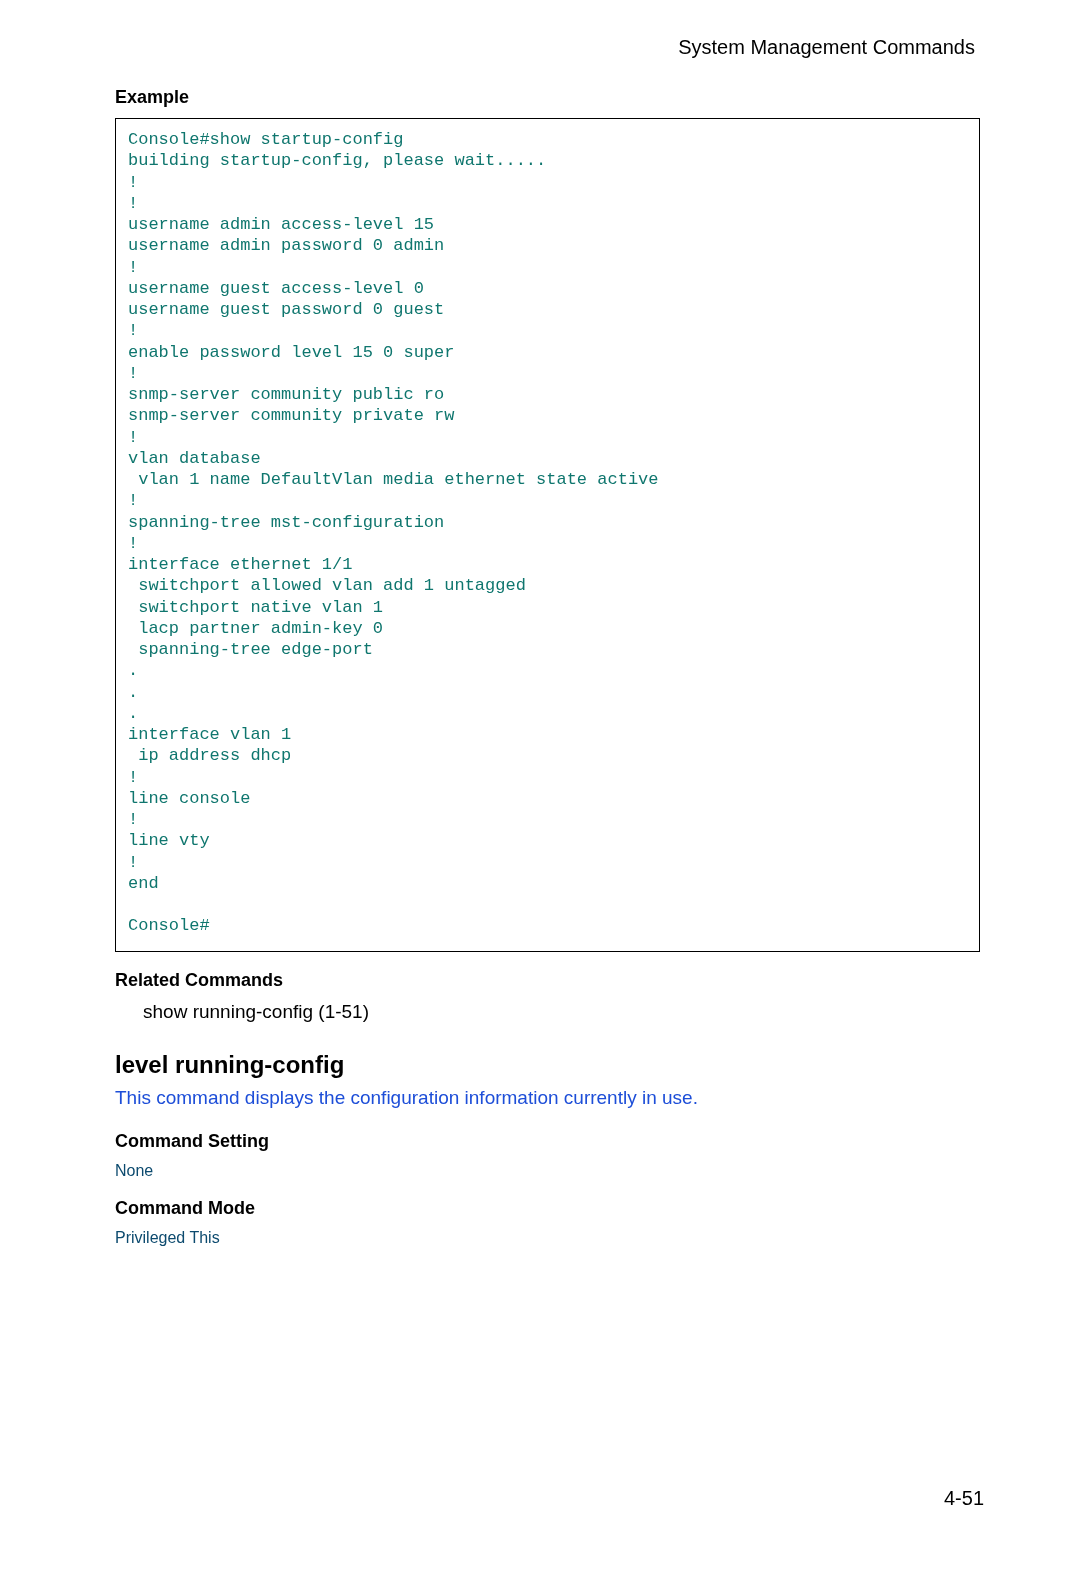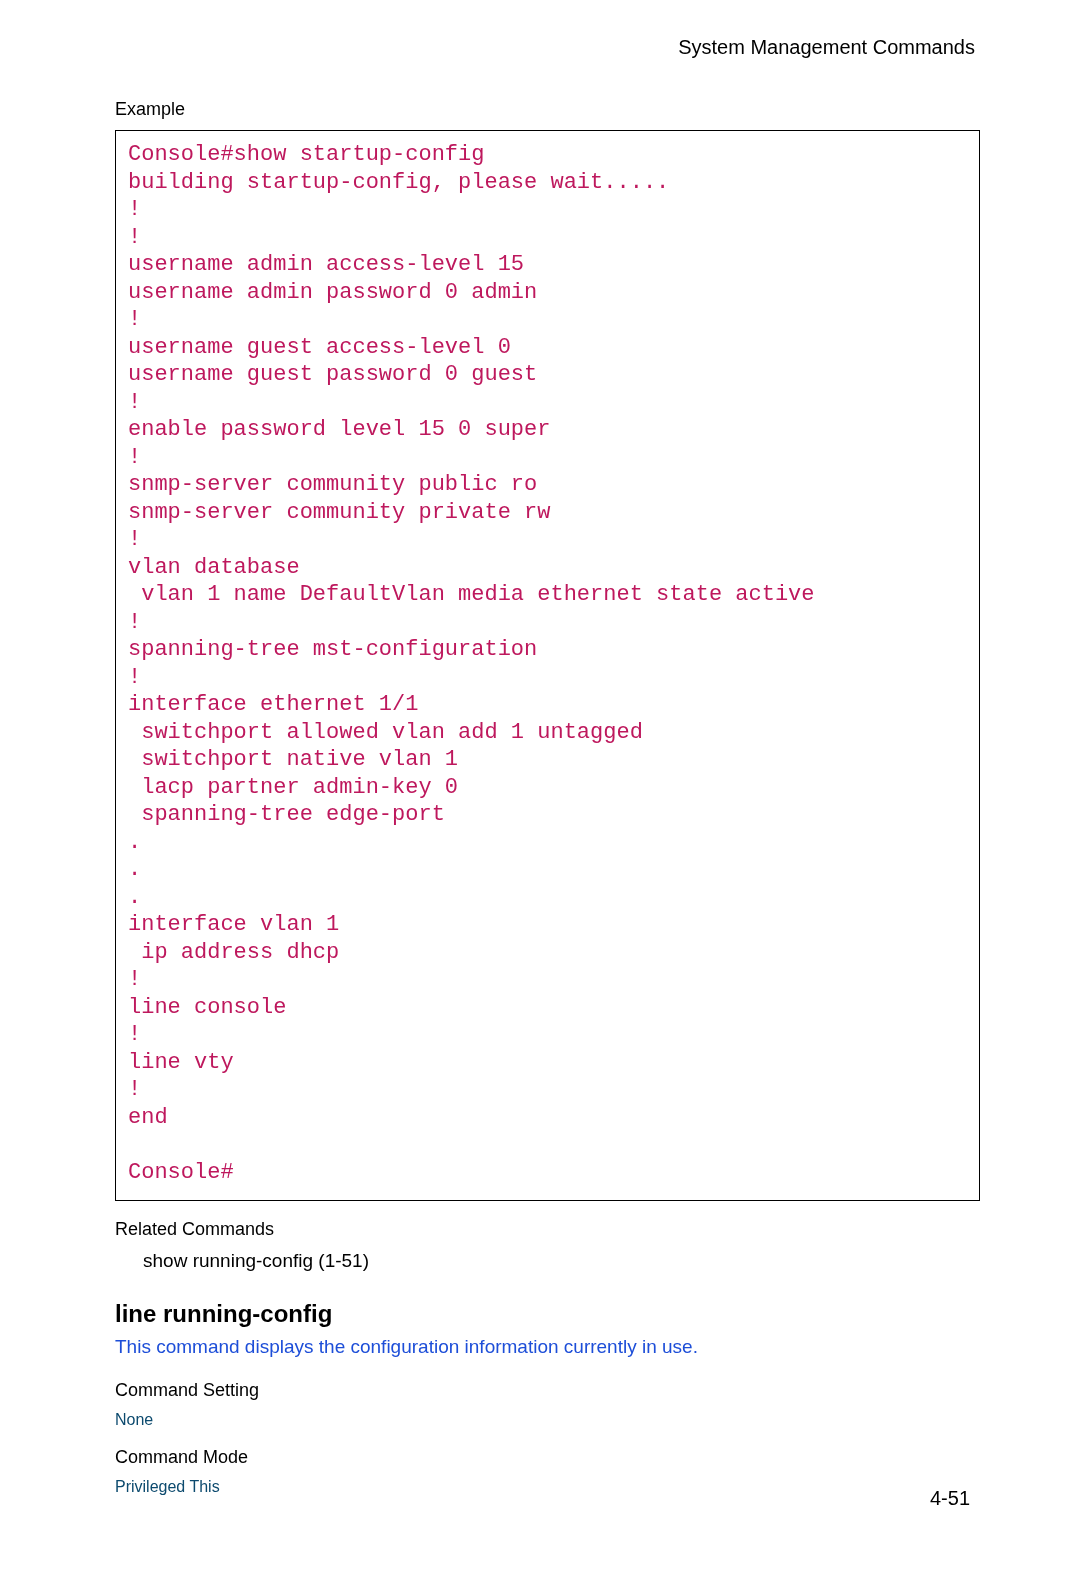--- a/index.html
+++ b/index.html
@@ -13,38 +13,38 @@
       background: white;
       font-family: Arial, Helvetica, sans-serif;
       position: relative;
       padding: 36px 100px 40px 115px;
     }
     .header-title {
       text-align: right;
       font-size: 20px;
       font-weight: normal;
       color: #000;
-      margin-bottom: 40px;
+      margin-bottom: 28px;
       padding-right: 5px;
     }
     .section-label {
-      font-weight: normal;
+      font-weight: bold;
       font-size: 18px;
       color: #000;
       margin-bottom: 10px;
     }
     .code-box {
       border: 1px solid #000;
       padding: 10px 24px 14px 12px;
       margin-bottom: 18px;
       font-family: "Courier New", Courier, monospace;
-      font-size: 22px;
+      font-size: 17px;
       line-height: 1.25;
       white-space: pre;
-      color: #be185d;
+      color: #0f766e;
     }
     .related-text {
       font-size: 19px;
       color: #000;
       margin-left: 28px;
       margin-bottom: 28px;
       margin-top: 6px;
     }
     .command-heading {
       font-size: 24px;
@@ -59,21 +59,21 @@
     }
     .setting-value {
       font-size: 16px;
       color: #0c4a6e;
       margin-bottom: 18px;
       margin-top: 6px;
     }
     .page-num {
       position: absolute;
       bottom: 60px;
-      right: 110px;
+      right: 96px;
       font-size: 20px;
       color: #000;
     }
   </style>
 </head>
 <body>
 
 <div class="header-title">System Management Commands</div>
 
 <div class="section-label">Example</div>
@@ -113,21 +113,21 @@
 !
 line vty
 !
 end
 
 Console#</div>
 
 <div class="section-label">Related Commands</div>
 <div class="related-text">show running-config (1-51)</div>
 
-<div class="command-heading">line running-config</div>
+<div class="command-heading">level running-config</div>
 <div class="command-desc">This command displays the configuration information currently in use.</div>
 
 <div class="section-label">Command Setting</div>
 <div class="setting-value">None</div>
 
 <div class="section-label">Command Mode</div>
 <div class="setting-value">Privileged This</div>
 
 <div class="page-num">4-51</div>
 

